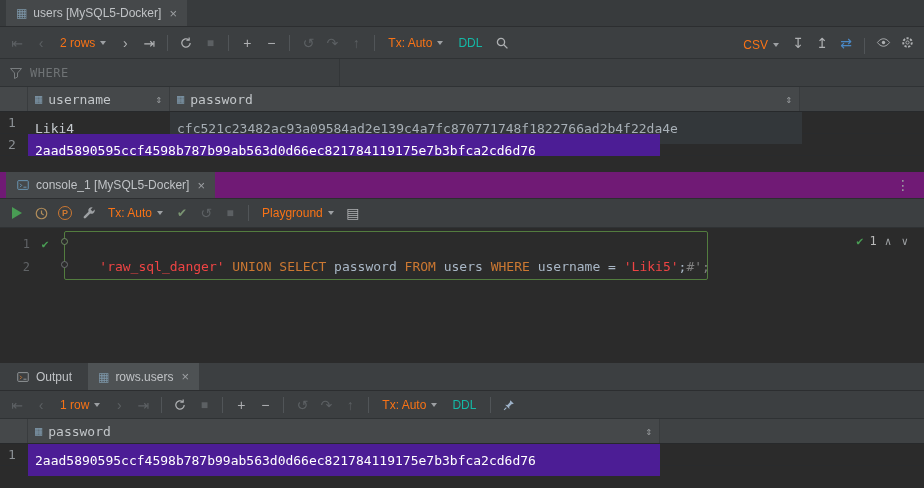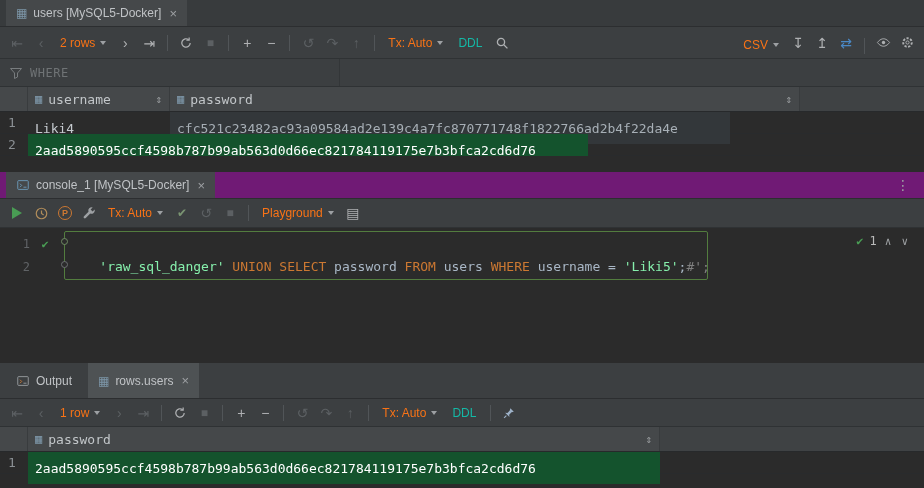--- a/index.html
+++ b/index.html
@@ -51,38 +51,38 @@
            font-family:"DejaVu Sans Mono","Liberation Mono",monospace;font-size:13px;color:#c2c6c9}
   .hcell{display:flex;align-items:center;gap:6px;padding:0 7px;border-right:1px solid #393c3e}
   .hcell .sort{margin-left:auto;color:#9da0a3;font-size:11px}
   .hnum{width:28px;border-right:1px solid #393c3e}
   .hrest{flex:1;background:#3f4244}
   .grow{height:22px;display:flex;align-items:stretch;border-bottom:1px solid #292b2d;
         font-family:"DejaVu Sans Mono","Liberation Mono",monospace;font-size:13px}
   .ncell{width:28px;display:flex;align-items:center;padding-left:8px;color:#8a8f93;flex:none}
   .cell{display:flex;align-items:center;padding:16px 7px;color:#a7afb6;overflow:hidden;white-space:nowrap}
   .cell.uname{width:142px;color:#c7ccd1;flex:none}
-  .cell.pass{width:560px;flex:none}
+  .cell.pass{width:632px;flex:none}
   .cell.colhl{background:#33373a}
-  .cell.sel{background:#14532d;color:#ffffff}
+  .cell.sel{background:#4c1d95;color:#ffffff}
   .cell.bpass{width:632px;flex:none}
   .grid-gap{height:16px;background:#2b2b2b}
 
   
   .editor{height:135px;background:#2b2b2b;position:relative;padding-top:4px}
   .stmt-box{position:absolute;left:64px;top:3px;width:644px;height:49px;border:1px solid #537d3f;border-radius:2px}
   .stmt-dot{position:absolute;width:7px;height:7px;border-radius:50%;background:#2b2b2b;border:1px solid #6f8a63}
   .ed-line{display:flex;align-items:center;height:23px;position:relative;z-index:1}
   .ln{width:30px;text-align:right;color:#606366;font-size:12px;flex:none}
   .gmark{width:30px;text-align:center;font-size:12px;flex:none}
   .green{color:#499c54}
   .code{white-space:pre;font-size:13px;color:#a9b7c6;padding-left:8px}
   .kw{color:#cc7832}
   .idn{color:#a9b7c6}
-  .str{color:#86efac}
+  .str{color:#ef4444}
   .cmt{color:#808080}
   .exec-widget{position:absolute;right:14px;top:6px;display:flex;align-items:center;gap:6px;z-index:2;font-size:12px}
   .exec-widget .nav{color:#9da0a3;font-size:11px;padding:0 2px}
 </style>
 </head>
 <body>
 
 <div class="app">
 
   <div class="tabbar s">
@@ -252,21 +252,21 @@
     </div>
 
     <div class="exec-widget">
       <span class="green">✔</span>
       <span>1</span>
       <span class="nav">∧</span>
       <span class="nav">∨</span>
     </div>
   </div>
 
-  <div class="tabbar s" style="background:#3c3f41;height:36px">
+  <div class="tabbar s" style="background:#3c3f41;height:28px">
     <div class="tab plain">
       <svg class="svgi" viewBox="0 0 16 16">
           <rect x="2" y="3" width="12" height="10" rx="1" fill="none" stroke="#9da0a3"></rect>
           <path d="M4.5 6.5l2 2-2 2" fill="none" stroke="#cc7832"></path>
           <path d="M8.5 10.5H12" stroke="#9da0a3"></path>
         </svg>
       <span>Output</span>
     </div>
     <div class="tab selhl">
       <span class="grid-glyph">▦</span>

